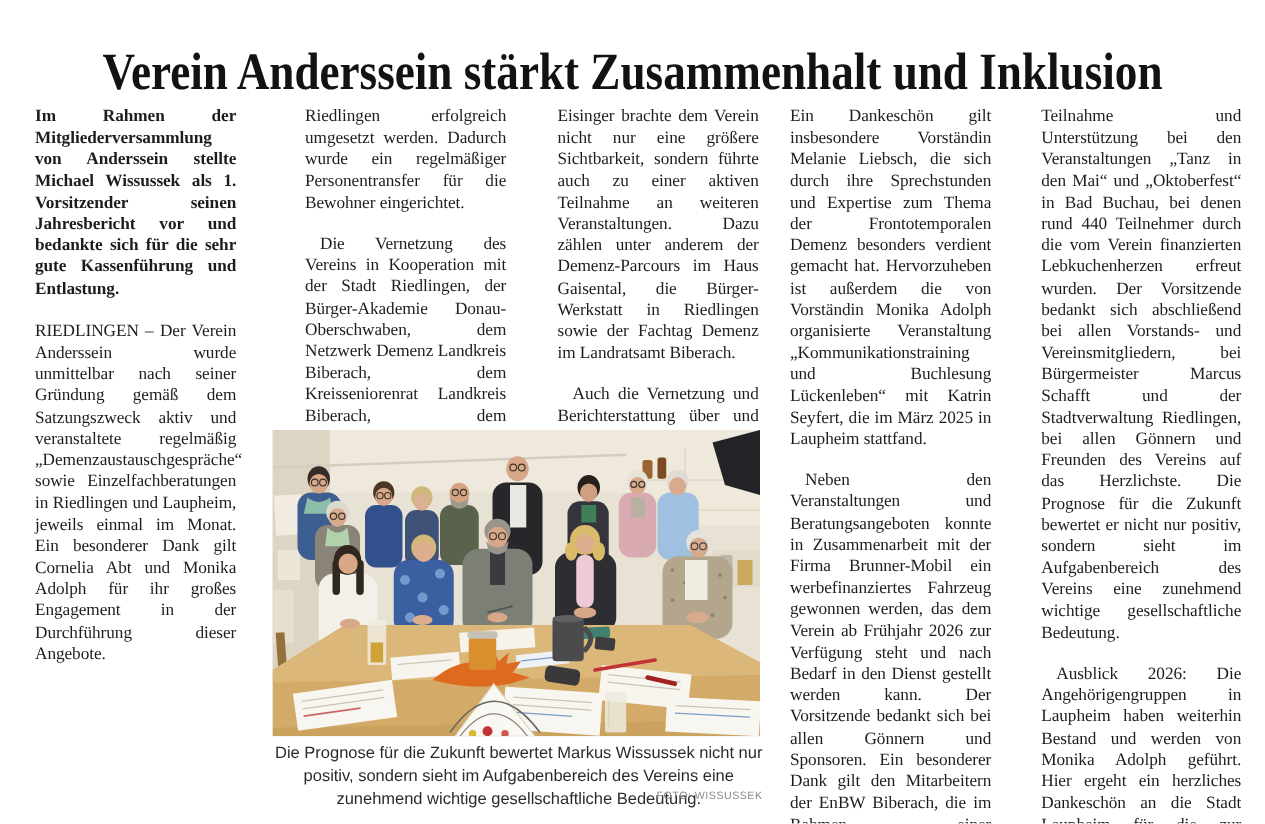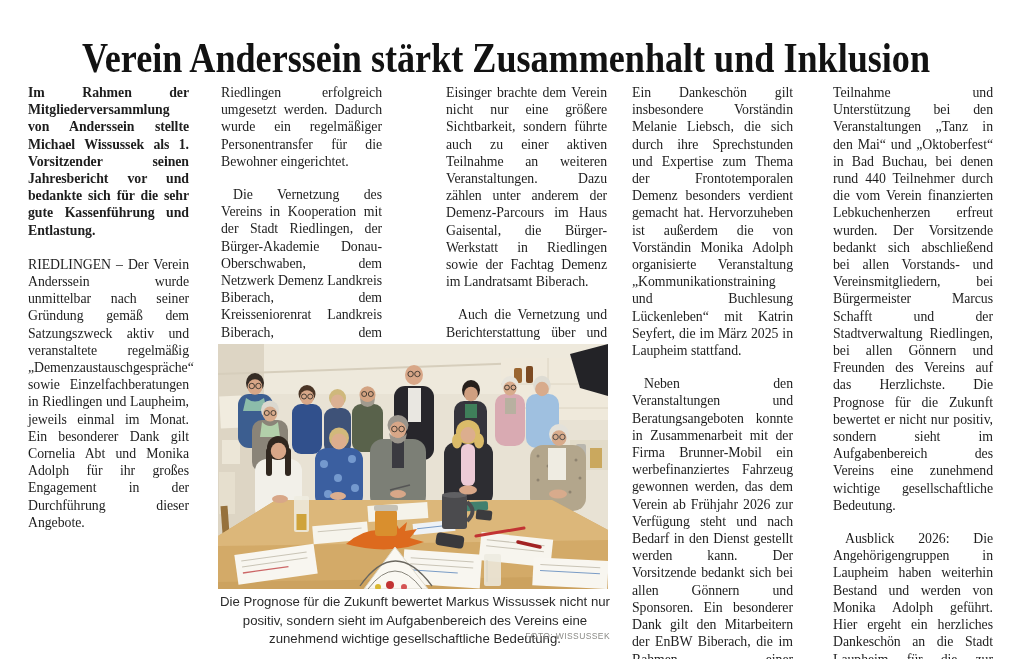--- a/index.html
+++ b/index.html
@@ -8,21 +8,21 @@
   .headline{position:absolute;top:6px;left:0;width:1012px;text-align:center;
         font-family:"Liberation Serif",serif;font-weight:700;font-size:42px;line-height:48px;
         color:#121212;transform:scaleX(.86);transform-origin:50% 0;white-space:nowrap;}
   .col{position:absolute;top:68px;width:193px;text-align:justify;
         font-size:13.8px;line-height:17.2px;letter-spacing:-0.05px;
         hyphens:auto;-webkit-hyphens:auto;overflow:hidden;}
   .col p{margin:16px;}
   .col p.lead{font-weight:700;margin-bottom:17px;}
   .col p.indent{text-indent:12px;}
   #col1{left:12px;height:591px;}
-  #col2{left:205px;height:274px;}
+  #col2{left:228px;height:274px;}
   #col3{left:430px;height:274px;}
   #col4{left:616px;height:591px;}
   #col5{left:817px;width:192px;height:591px;}
   .photo{position:absolute;left:218px;top:344px;width:390px;height:245px;overflow:hidden;background:#e8e2d4;}
   .photo svg{display:block;}
   .caption{position:absolute;left:220px;top:593px;width:390px;
         font-family:"Liberation Sans",sans-serif;font-size:13.2px;line-height:18.5px;
         color:#2b2b2b;text-align:center;}
   .credit{position:absolute;right:0;bottom:3px;
         font-family:"Liberation Sans",sans-serif;font-size:8.5px;letter-spacing:.4px;color:#8a8a86;}

